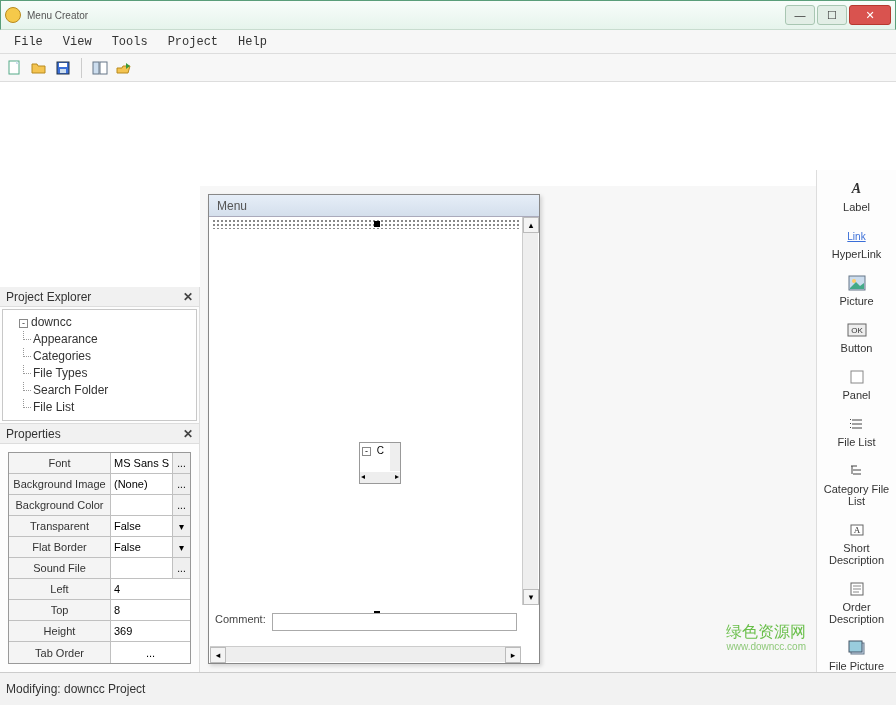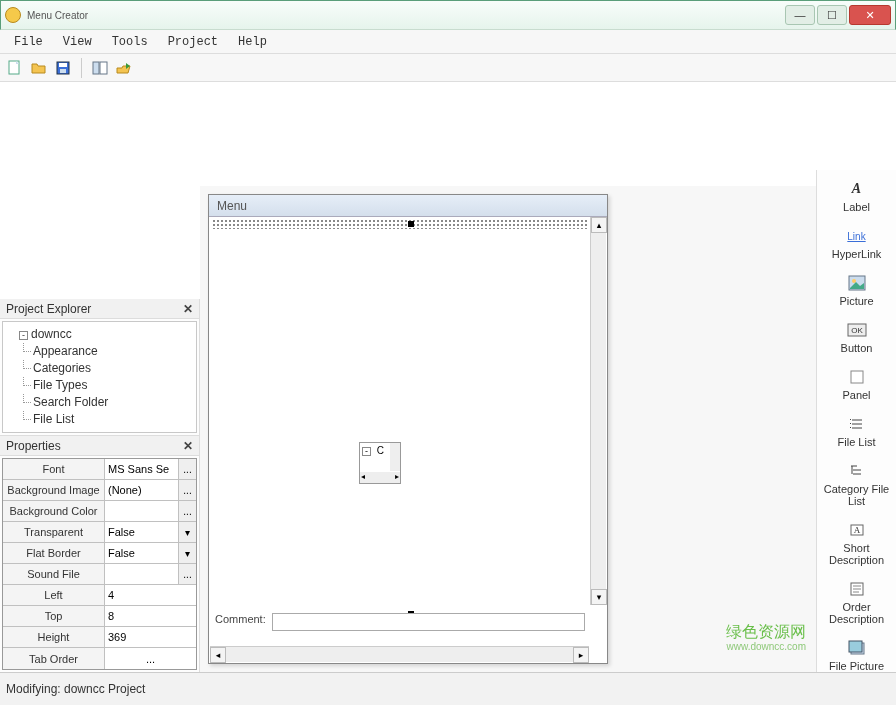--- a/index.html
+++ b/index.html
@@ -135,21 +135,21 @@
   font-size: 9px;
   margin-right: 3px;
   background: #fff;
 }
 
 .props {
   border-top: 1px solid #ddd;
 }
 .prop-grid {
   border: 1px solid #999;
-  margin: 2px;
+  margin: 8px;
   background: #fff;
 }
 .prop-row {
   display: flex;
   height: 21px;
   border-bottom: 1px solid #c0c0c0;
 }
 .prop-row:last-child { border-bottom: none; }
 .prop-name {
   width: 102px;
@@ -193,21 +193,21 @@
 .center {
   flex: 1;
   background: #f7f7f7;
   padding: 8px;
   position: relative;
 }
 .design-window {
   background: #fde047;
   border: 1px solid #888;
   box-shadow: 2px 2px 4px rgba(0,0,0,0.15);
-  width: 400px;
+  width: 332px;
   height: 470px;
   position: relative;
 }
 .design-titlebar {
   height: 22px;
   background: linear-gradient(#e6eef8, #d4dfec);
   border-bottom: 1px solid #aab;
   display: flex;
   align-items: center;
   padding-left: 8px;

